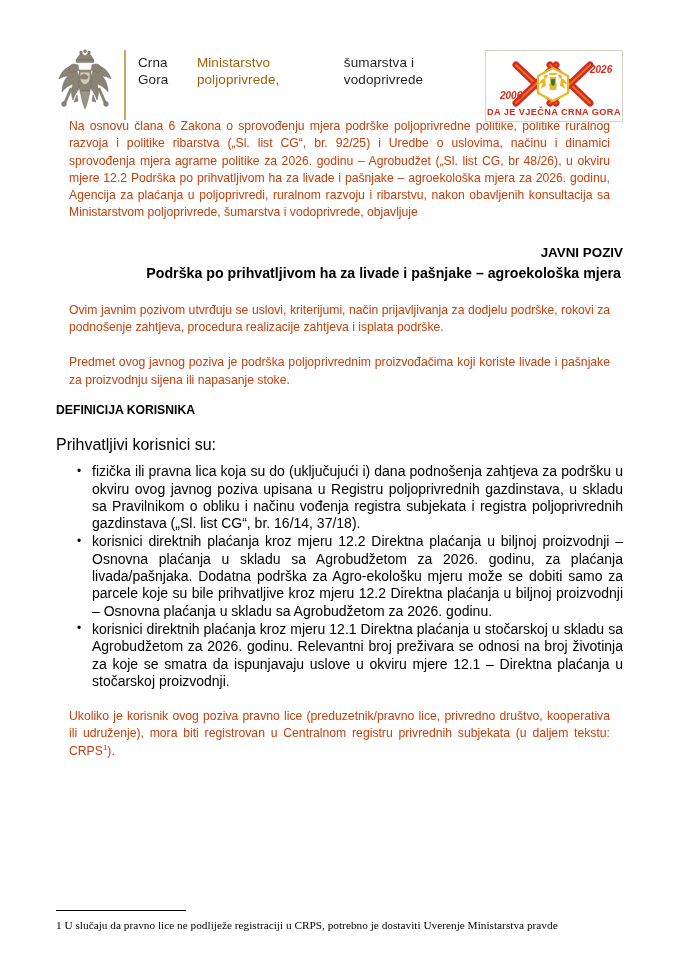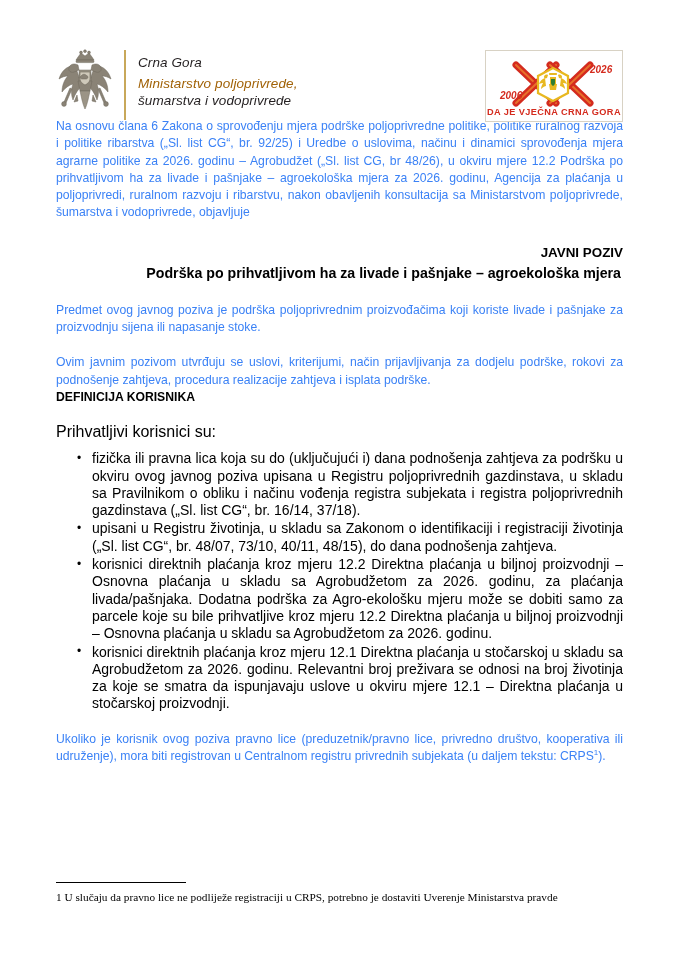--- a/index.html
+++ b/index.html
@@ -43,24 +43,23 @@
     display: block;
   }
   .brand-divider {
     width: 2px;
     background: #c8a85a;
     margin: 2px 12px 4px 10px;
     flex: 0 0 2px;
   }
   .brand-text {
     display: flex;
-    flex-direction: column;
+    flex-direction: row;
     justify-content: flex-start;
     padding-top: 6px;
-    font-style: italic;
   }
   .brand-line1 {
     font-size: 13.5px;
     line-height: 17px;
     color: #231f20;
     letter-spacing: 0.1px;
     margin-bottom: 4px;
   }
   .brand-line2 {
     font-size: 13.5px;
@@ -84,22 +83,22 @@
     flex: 0 0 138px;
     margin-top: 2px;
   }
   .anniv-logo svg { display: block; }
 
   
   .body-para {
     font-size: 12.2px;
     line-height: 17.3px;
     text-align: justify;
-    margin: 0;
-    color: #3b82f6;
+    margin: 13px;
+    color: #c2410c;
   }
   .intro {
     margin-top: 14px;
   }
   .title-block {
     text-align: right;
     font-weight: bold;
     margin-top: 20px;
   }
   .title-main {
@@ -155,21 +154,21 @@
     font-size: 8px;
     vertical-align: super;
     line-height: 0;
   }
 
   
   .footnote-area {
     position: absolute;
     left: 56px;
     right: 56px;
-    bottom: 56px;
+    bottom: 28px;
   }
   .footnote-rule {
     width: 130px;
     height: 1.5px;
     background: #000;
     margin-bottom: 7px;
   }
   .footnote-text {
     font-family: "Liberation Serif", serif;
     font-size: 11.3px;
@@ -262,29 +261,28 @@
     </div>
   </div>
 
   <p class="body-para intro">Na osnovu člana 6 Zakona o sprovođenju mjera podrške poljoprivredne politike, politike ruralnog razvoja i politike ribarstva („Sl. list CG“, br. 92/25) i Uredbe o uslovima, načinu i dinamici sprovođenja mjera agrarne politike za 2026. godinu – Agrobudžet („Sl. list CG, br 48/26), u okviru mjere 12.2 Podrška po prihvatljivom ha za livade i pašnjake – agroekološka mjera  za 2026. godinu, Agencija za plaćanja u poljoprivredi, ruralnom razvoju i ribarstvu, nakon obavljenih konsultacija sa Ministarstvom poljoprivrede, šumarstva i vodoprivrede, objavljuje</p>
 
   <div class="title-block">
     <div class="title-main">JAVNI POZIV</div>
     <div class="title-sub">Podrška po prihvatljivom ha za livade i pašnjake – agroekološka mjera</div>
   </div>
 
+  <p class="body-para para-gap">Ovim javnim pozivom utvrđuju se uslovi, kriterijumi, način prijavljivanja za dodjelu podrške, rokovi za podnošenje zahtjeva, procedura realizacije zahtjeva i isplata podrške.</p>
   <p class="body-para para-gap">Predmet ovog javnog poziva je podrška poljoprivrednim proizvođačima koji koriste livade i pašnjake za proizvodnju sijena ili napasanje stoke.</p>
-  <p class="body-para para-gap">Ovim javnim pozivom utvrđuju se uslovi, kriterijumi, način prijavljivanja za dodjelu podrške, rokovi za podnošenje zahtjeva, procedura realizacije zahtjeva i isplata podrške.</p>
 
   <div class="section-heading">DEFINICIJA KORISNIKA</div>
   <div class="lead-in">Prihvatljivi korisnici su:</div>
 
   <ul class="bullets">
     <li>fizička ili pravna lica koja su do (uključujući i) dana podnošenja zahtjeva za podršku u okviru ovog javnog poziva upisana u Registru poljoprivrednih gazdinstava, u skladu sa Pravilnikom o obliku i načinu vođenja registra subjekata i registra poljoprivrednih gazdinstava („Sl. list CG“, br. 16/14, 37/18).</li>
-    <li>upisani u Registru životinja, u skladu sa Zakonom o identifikaciji i registraciji životinja („Sl. list CG“, br. 48/07, 73/10, 40/11, 48/15), do dana podnošenja zahtjeva.</li>
     <li>korisnici direktnih plaćanja kroz mjeru 12.2 Direktna plaćanja u biljnoj proizvodnji – Osnovna plaćanja u skladu sa Agrobudžetom za 2026. godinu, za plaćanja livada/pašnjaka. Dodatna podrška za Agro-ekološku mjeru može se dobiti samo za parcele koje su bile prihvatljive kroz mjeru 12.2 Direktna plaćanja u biljnoj proizvodnji – Osnovna plaćanja u skladu sa Agrobudžetom za 2026. godinu.</li>
     <li>korisnici direktnih plaćanja kroz mjeru 12.1 Direktna plaćanja u stočarskoj u skladu sa Agrobudžetom za 2026. godinu. Relevantni broj preživara se odnosi na broj životinja za koje se smatra da ispunjavaju uslove u okviru mjere 12.1 – Direktna plaćanja u stočarskoj proizvodnji.</li>
   </ul>
 
   <p class="body-para closing"><span>Ukoliko je korisnik ovog poziva pravno lice (preduzetnik/pravno lice, privredno društvo, kooperativa ili udruženje), mora biti registrovan u Centralnom registru privrednih subjekata (u daljem tekstu: CRPS</span><sup>1</sup><span>).</span></p>
 
   <div class="footnote-area">
     <div class="footnote-rule"></div>
     <div class="footnote-text">1 U slučaju da pravno lice ne podliježe registraciji u CRPS, potrebno je dostaviti Uverenje Ministarstva pravde</div>
   </div>

